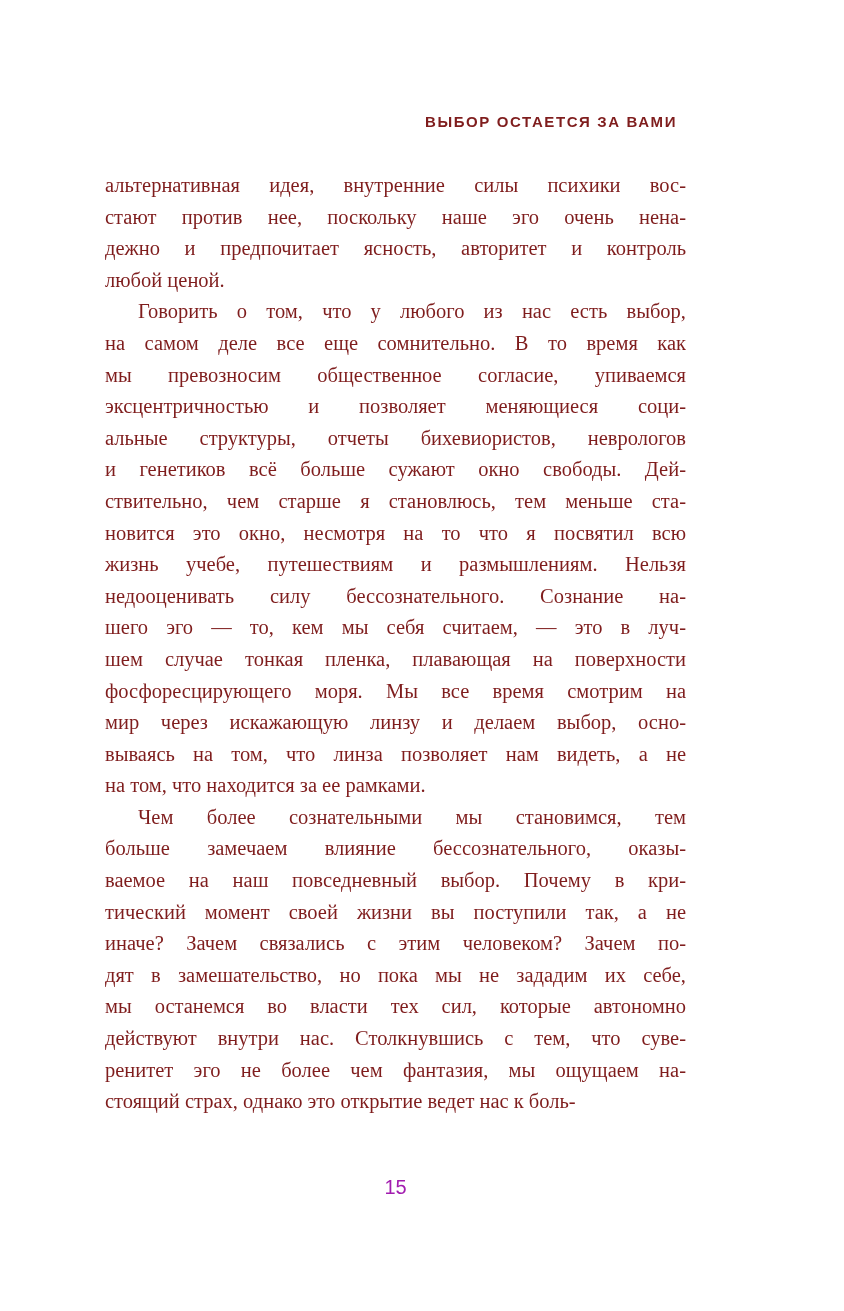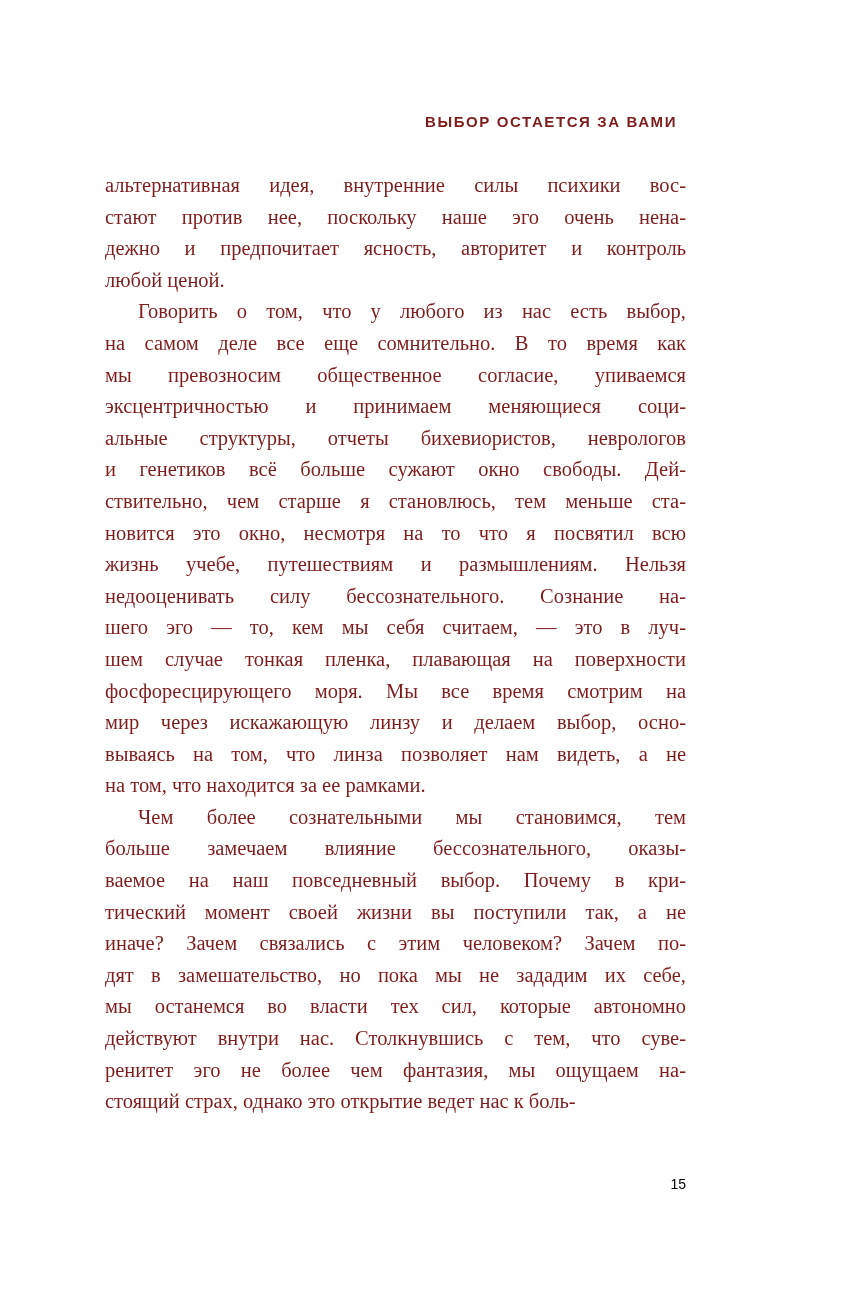--- a/index.html
+++ b/index.html
@@ -49,44 +49,44 @@
     text-align-last: left;
   }
   .line.indent {
     padding-left: 33px;
   }
   .page-number {
     position: absolute;
     top: 1176px;
     left: 105px;
     width: 581px;
-    text-align: right;
+    text-align: center;
     font-family: "Liberation Sans", sans-serif;
-    font-size: 14px;
-    color: #000000;
+    font-size: 20px;
+    color: #a21caf;
   }
 </style>
 </head>
 <body>
 
 <div class="page">
   <div class="running-head">ВЫБОР ОСТАЕТСЯ ЗА ВАМИ</div>
 
   <div class="body-text">
       <div class="paragraph">
         <div class="line">альтернативная идея, внутренние силы психики вос-</div>
         <div class="line">стают против нее, поскольку наше эго очень нена-</div>
         <div class="line">дежно и предпочитает ясность, авторитет и контроль</div>
         <div class="line last">любой ценой.</div>
       </div>
       <div class="paragraph">
         <div class="line indent">Говорить о том, что у любого из нас есть выбор,</div>
         <div class="line">на самом деле все еще сомнительно. В то время как</div>
         <div class="line">мы превозносим общественное согласие, упиваемся</div>
-        <div class="line">эксцентричностью и принимаем меняющиеся соци-</div>
+        <div class="line">эксцентричностью и позволяет меняющиеся соци-</div>
         <div class="line">альные структуры, отчеты бихевиористов, неврологов</div>
         <div class="line">и генетиков всё больше сужают окно свободы. Дей-</div>
         <div class="line">ствительно, чем старше я становлюсь, тем меньше ста-</div>
         <div class="line">новится это окно, несмотря на то что я посвятил всю</div>
         <div class="line">жизнь учебе, путешествиям и размышлениям. Нельзя</div>
         <div class="line">недооценивать силу бессознательного. Сознание на-</div>
         <div class="line">шего эго — то, кем мы себя считаем, — это в луч-</div>
         <div class="line">шем случае тонкая пленка, плавающая на поверхности</div>
         <div class="line">фосфоресцирующего моря. Мы все время смотрим на</div>
         <div class="line">мир через искажающую линзу и делаем выбор, осно-</div>

